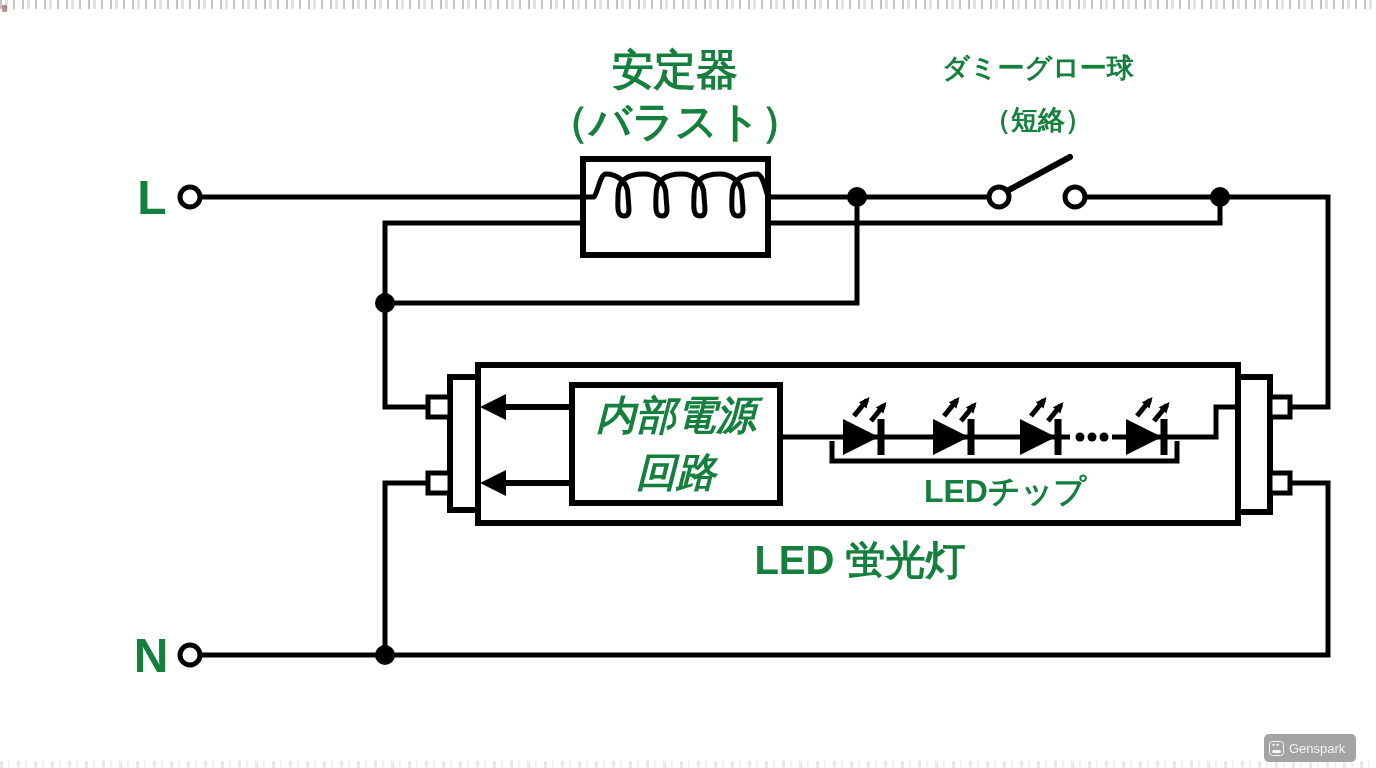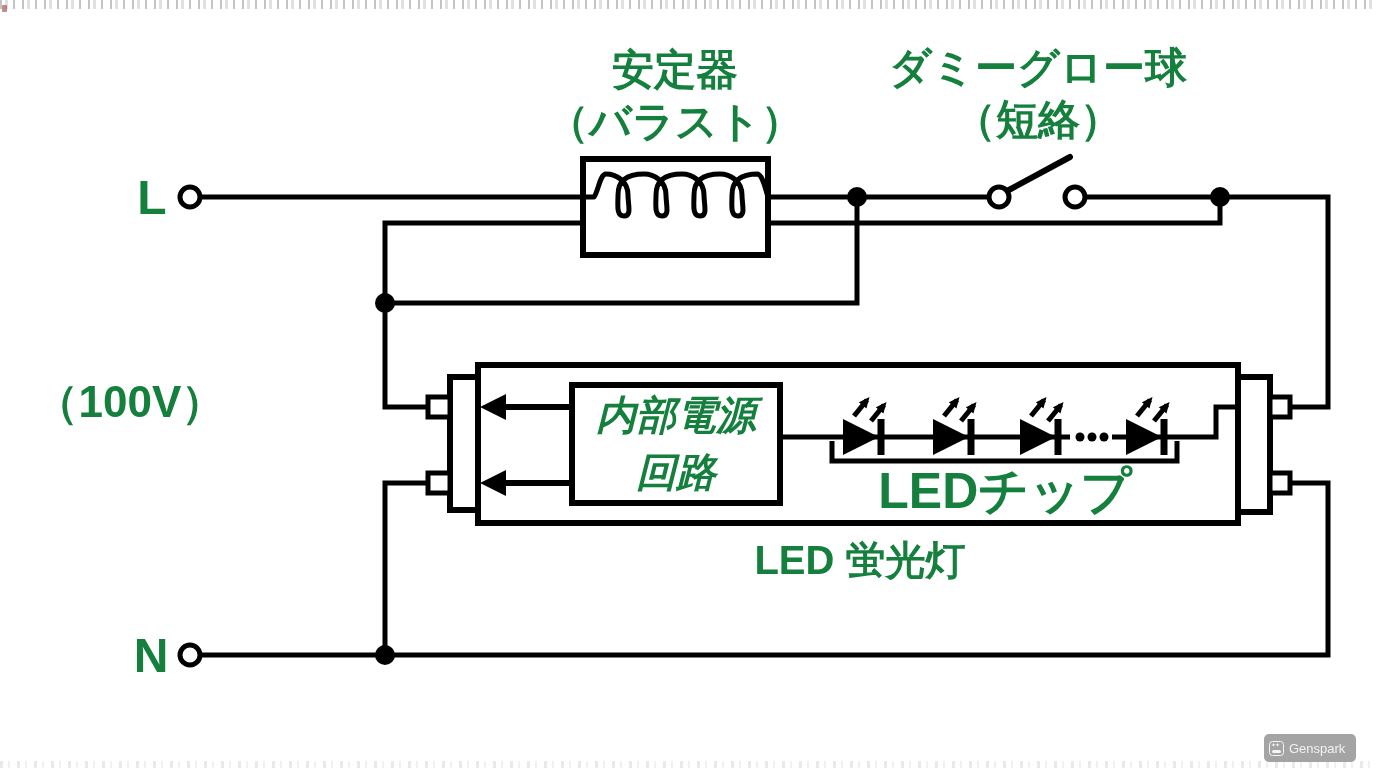--- a/index.html
+++ b/index.html
@@ -14,26 +14,26 @@
   .label{
     position:absolute;
     color:#15803d;
     font-weight:700;
     text-align:center;
     white-space:nowrap;
     line-height:52px;
   }
   .label span{display:block;}
   .lbl-ballast{left:495px;top:44px;width:360px;font-size:42px;}
-  .lbl-dummy{left:858px;top:42px;width:360px;font-size:42px;}
+  .lbl-dummy{left:858px;top:42px;width:360px;font-size:27px;}
   .lbl-ac{left:0px;top:376px;width:260px;font-size:44px;}
   .lbl-L{left:127px;top:172px;width:50px;font-size:48px;line-height:52px;}
   .lbl-N{left:126px;top:630px;width:50px;font-size:48px;line-height:52px;}
   .lbl-psu{left:572px;top:387px;width:208px;font-size:40px;line-height:57px;font-style:italic;}
-  .lbl-ledchip{left:855px;top:470px;width:300px;font-size:50px;line-height:42px;}
+  .lbl-ledchip{left:855px;top:470px;width:300px;font-size:32px;line-height:42px;}
   .lbl-tube{left:710px;top:538px;width:300px;font-size:40px;line-height:44px;}
 
   .noise-top{
     position:absolute;left:0;top:0;width:100%;height:9px;opacity:.5;
     background:repeating-linear-gradient(90deg,
       rgba(40,40,40,.55) 0 2px, rgba(255,255,255,0) 2px 5px,
       rgba(80,80,80,.35) 5px 8px, rgba(255,255,255,0) 8px 13px,
       rgba(25,25,25,.5) 13px 15px, rgba(255,255,255,0) 15px 22px);
   }
   .noise-bottom{
@@ -153,21 +153,20 @@
     <span>安定器</span>
     <span>（バラスト）</span>
   </div>
 
   <div class="label lbl-dummy">
     <span>ダミーグロー球</span>
     <span>（短絡）</span>
   </div>
 
   <div class="label lbl-ac">
-    <span>（100V）</span>
   </div>
 
   <div class="label lbl-L">L</div>
 
   <div class="label lbl-N">N</div>
 
   <div class="label lbl-psu">
     <span>内部電源</span>
     <span>回路</span>
   </div>

